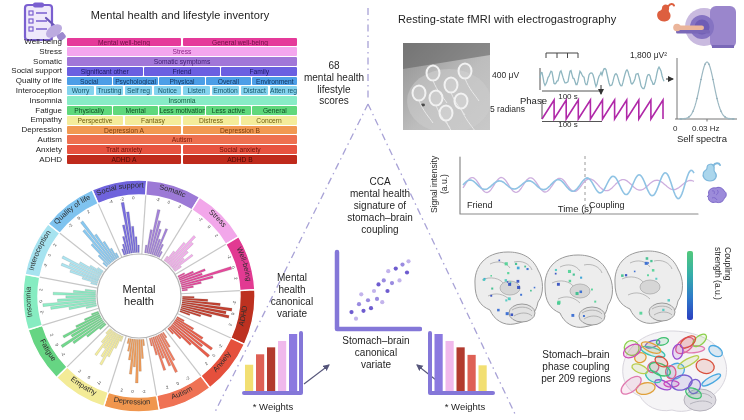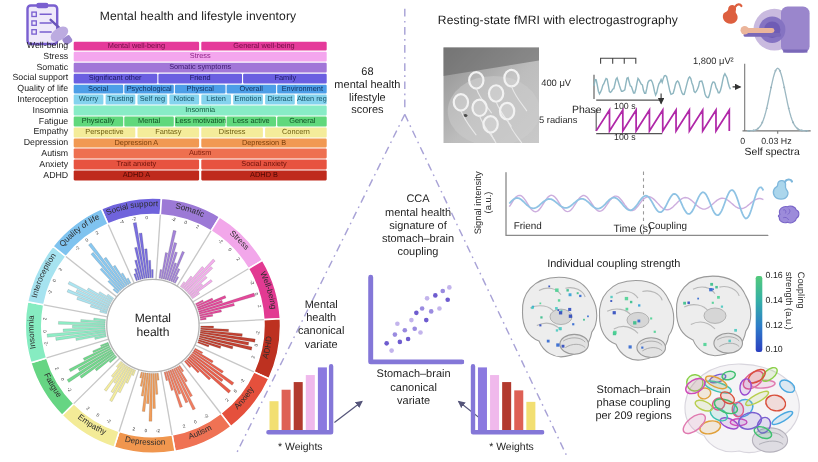--- a/index.html
+++ b/index.html
@@ -533,21 +533,20 @@
   <div class="abs t95 ctr" style="left:545px;top:203px;width:60px">Time (s)</div>
   <svg id="stomachIcon" class="abs" style="left:700px;top:161px" width="26" height="23">
       <path d="M7 7 C7 2.5 13 2 14 5.5 C14.7 8 13 9 15 11.5 C18 15 15.5 20 10 20 C4.5 20 2 15.5 3.5 11.5 C4.7 8.6 7 9.5 7 7 Z" fill="#ABD6EC" stroke="#7FB8DC" stroke-width="1.2"></path>
       <path d="M13.5 4.5 C15 1.5 19 1.5 20 4" stroke="#7FB8DC" stroke-width="2" fill="none" stroke-linecap="round"></path>
     </svg>
   <svg id="brainIcon" class="abs" style="left:703px;top:185px" width="26" height="20">
       <path d="M6 10 C4 5 9 2 13 3 C15 1.5 20 2.5 21 6 C24 7 24 12 21 13.5 C20.5 17 16 18.5 13 17 C9 18.5 5 16 5.5 12.5 C4 12 4.5 10.5 6 10 Z" fill="#9C8BDA" stroke="#7A66C8" stroke-width="1"></path>
       <path d="M9 6 C11 5 12 7 11 9 M14 5 C16 6 15 9 13 10 M9 13 C11 12 13 13 14 15" stroke="#7A66C8" stroke-width="0.9" fill="none"></path>
     </svg>
 
-  <div class="abs t10 ctr" style="left:478px;top:235px;width:160px">Individual coupling strength</div>
   <svg id="brains" class="abs" style="left:470px;top:248px" width="216" height="82">
       <g transform="translate(0,2)">
         <path d="M38 2 C14 2 4 18 5 34 C5 48 10 56 20 60 C24 70 34 76 44 74 C58 72 66 64 68 52 C74 44 74 30 68 20 C62 6 50 2 38 2 Z" fill="#ededed" stroke="#9a9a9a" stroke-width="1"></path>
         <path d="M20 14 C28 10 36 12 40 18" stroke="#8c8c8c" stroke-width="1" fill="none" opacity="0.55"></path>
         <path d="M12 30 C20 26 30 28 34 34" stroke="#8c8c8c" stroke-width="1" fill="none" opacity="0.55"></path>
         <path d="M18 46 C26 42 34 44 40 50" stroke="#8c8c8c" stroke-width="1" fill="none" opacity="0.55"></path>
         <path d="M44 12 C52 10 60 14 62 20" stroke="#8c8c8c" stroke-width="1" fill="none" opacity="0.55"></path>
         <ellipse cx="40" cy="38" rx="10" ry="7" fill="#d6d6d6" stroke="#ababab" stroke-width="0.8"></ellipse>
         <ellipse cx="52" cy="63" rx="13" ry="9" fill="#e2e2e2" stroke="#9a9a9a" stroke-width="1"></ellipse>
         <path d="M42 60 C48 56 58 56 62 61 M44 66 C50 62 58 62 62 66" stroke="#a5a5a5" stroke-width="0.8" fill="none"></path>
@@ -621,26 +620,20 @@
         <rect x="41.886488340192045" y="20.062037037037037" width="2.4969427297668036" height="2.4969427297668036" fill="#4CD193" opacity="0.9"></rect>
         <rect x="37.51460905349794" y="13.212791495198903" width="1.500233196159122" height="1.500233196159122" fill="#2F66D0" opacity="0.9"></rect>
         <rect x="35.677709190672154" y="8.207167352537724" width="2.5533179012345677" height="2.5533179012345677" fill="#37BE8B" opacity="0.9"></rect>
         <rect x="14.943689986282578" y="25.09454732510288" width="2.235209190672154" height="2.235209190672154" fill="#2C49BE" opacity="0.9"></rect>
         <rect x="57.507818930041154" y="50.057853223593966" width="2.4692069615912207" height="2.4692069615912207" fill="#49C9C0" opacity="0.9"></rect>
         <rect x="11.07832647462277" y="25.34852537722908" width="2.5463657407407405" height="2.5463657407407405" fill="#37BE8B" opacity="0.9"></rect>
         <rect x="45.307270233196164" y="28.75442386831276" width="2.007886659807956" height="2.007886659807956" fill="#49C9C0" opacity="0.9"></rect>
       </g>
     </svg>
   <div class="abs" id="cbar" style="left: 687px; top: 251px; width: 6px; height: 69px; border-radius: 2px; background: linear-gradient(rgb(82, 201, 123), rgb(53, 175, 168), rgb(46, 124, 201), rgb(43, 63, 192));"></div>
-  <div class="abs" id="cbticks" style="left:696px;top:246px;width:24px;height:80px;font-size:8px">
-      <div class="abs" style="top: 0px;">0.16</div>
-      <div class="abs" style="top: 22.3px;">0.14</div>
-      <div class="abs" style="top: 44.6px;">0.12</div>
-      <div class="abs" style="top: 66.9px;">0.10</div>
-    </div>
   <div class="abs t85 ml vert" style="left:712px;top:247px;height:80px">Coupling
 strength (a.u.)</div>
 
   <div class="abs t10 ctr ml" style="left:524px;top:349px;width:104px">Stomach–brain
 phase coupling
 per 209 regions</div>
   <svg id="regions" class="abs" style="left:612px;top:326px" width="128" height="92">
       <path d="M62 5 C34 4 14 20 11 40 C9 56 17 66 28 70 C33 80 46 87 60 84 C72 88 88 83 94 73 C108 67 117 53 114 38 C110 17 88 6 62 5 Z" fill="#f5f4f6" stroke="#d8d5dd" stroke-width="1"></path>
       <ellipse cx="88" cy="74" rx="16" ry="11" fill="#dedce2" stroke="#b5b2bc" stroke-width="1"></ellipse>
       <path d="M76 70 C84 66 96 66 100 72 M78 78 C86 74 96 74 100 78" stroke="#aaa8b2" stroke-width="0.8" fill="none"></path>

